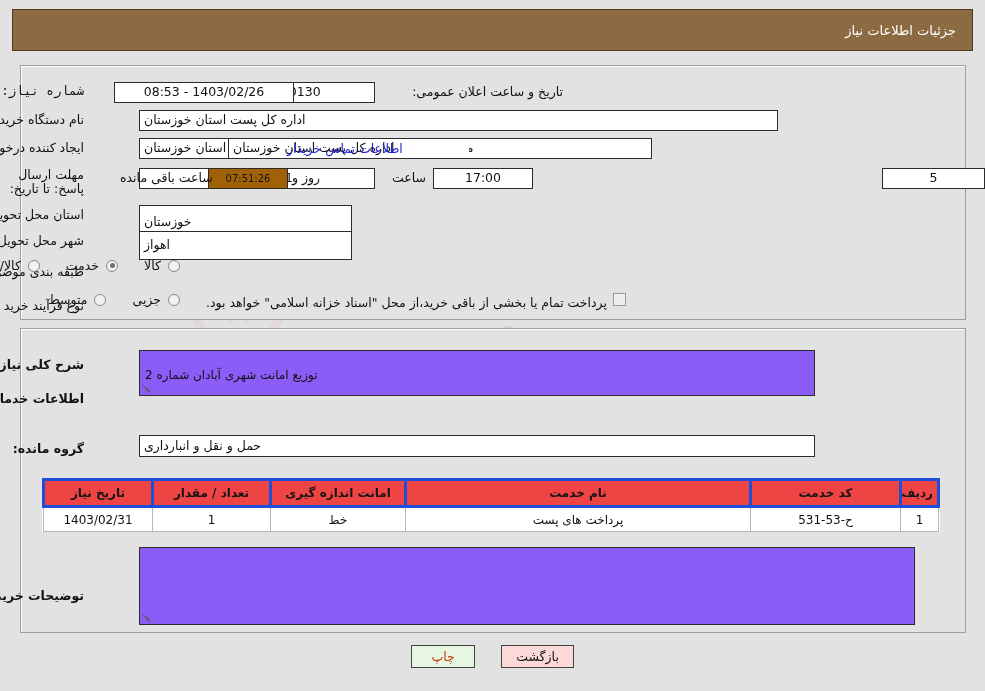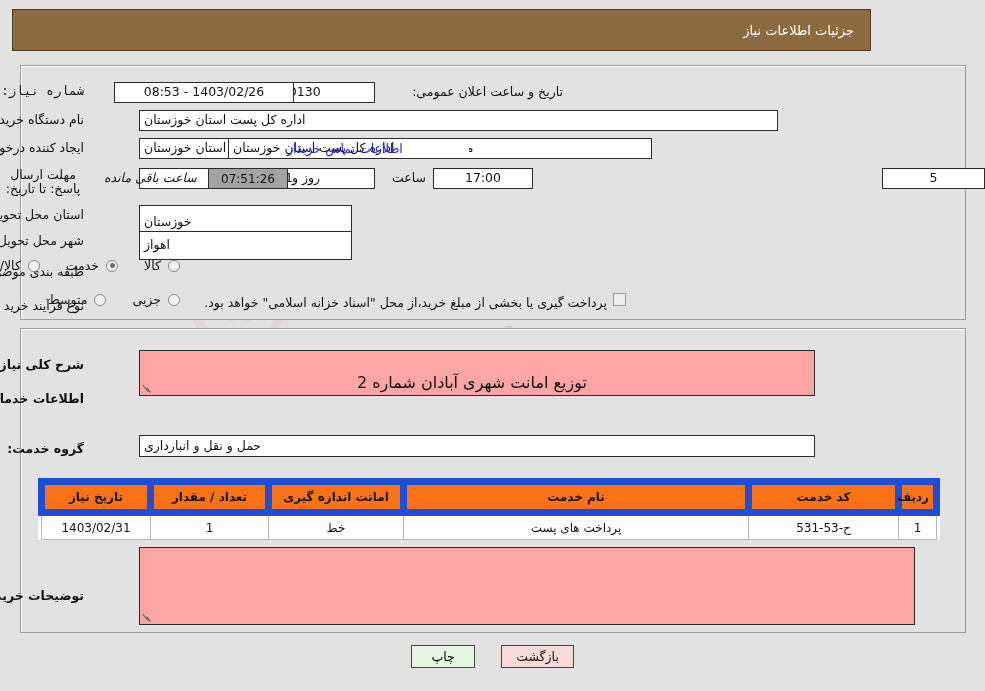--- a/index.html
+++ b/index.html
@@ -59,21 +59,21 @@
     opacity: 0.6;
     direction: ltr;
     white-space: nowrap;
   }
 
   
   .titlebar {
     position: absolute;
     left: 12px;
     top: 9px;
-    width: 859px;
+    width: 961px;
     height: 42px;
     background: #8d6b42;
     border: 1px solid #4e3a21;
     box-sizing: border-box;
     display: flex;
     align-items: center;
     justify-content: flex-start;
     z-index: 3;
   }
   .titlebar .t-label {
@@ -114,21 +114,21 @@
     color: #111;
     line-height: 1;
     display: flex;
     align-items: center;
     padding: 0 4px;
     white-space: nowrap;
     overflow: hidden;
   }
   .box.center { justify-content: center; }
   .box.right  { justify-content: flex-end; }
-  .box.timer  { background: #a3a3a3; justify-content: center; font-size: 12px; }
+  .box.timer  { background: #a16207; justify-content: center; font-size: 10px; }
 
   .link {
     position: absolute;
     color: #2222dd;
     font-size: 12.5px;
     white-space: nowrap;
     cursor: pointer;
     text-decoration: none;
   }
 
@@ -176,29 +176,29 @@
     width: 13px;
     height: 13px;
     border: 1px solid #9a9a9a;
     background: #eeeeee;
     box-sizing: border-box;
   }
 
   
   .ta {
     position: absolute;
-    background: #fca5a5;
+    background: #8b5cf6;
     border: 1px solid #2b2b2b;
     box-sizing: border-box;
-    font-size: 16px;
+    font-size: 12px;
     color: #111;
     padding: 3px 5px;
     overflow: hidden;
     white-space: pre-wrap;
-    text-align: center;
+    text-align: left;
   }
   .ta .grip {
     position: absolute;
     left: 2px;
     bottom: 1px;
     width: 10px;
     height: 10px;
   }
   .ta .grip::before,
   .ta .grip::after {
@@ -214,22 +214,22 @@
 
   
   table.grid {
     position: absolute;
     border-collapse: collapse;
     font-size: 12px;
     background: #ffffff;
     table-layout: fixed;
   }
   table.grid th {
-    background: #f97316;
-    border: 7px solid #1d4ed8;
+    background: #ef4444;
+    border: 3px solid #1d4ed8;
     font-weight: bold;
     font-size: 12px;
     color: #151515;
     height: 24px;
     padding: 0 4px;
     text-align: center;
     white-space: nowrap;
   }
   table.grid td {
     background: #ffffff;
@@ -258,21 +258,21 @@
   .btn {
     border: 1px solid #444;
     font-size: 12.5px;
     padding: 3px 14px;
     cursor: pointer;
     box-sizing: border-box;
     min-width: 64px;
     text-align: center;
     line-height: 15px;
   }
-  .btn-print  { background: #e7f5e3; color: #000000; }
+  .btn-print  { background: #e7f5e3; color: #c2410c; }
   .btn-back   { background: #fbd9d9; color: #111; }
 </style>
 </head>
 <body>
 
 <div class="watermark">
   <svg class="wm-shield" viewBox="0 0 96 112">
     <path d="M48 4 L92 20 L92 58 C92 86 70 102 48 108 C26 102 4 86 4 58 L4 20 Z" fill="none" stroke="#e8c3c6" stroke-width="9"></path>
     <path d="M26 38 L40 74 L48 54 L56 74 L70 38" fill="none" stroke="#e8c3c6" stroke-width="9" stroke-linejoin="round"></path>
   </svg>
@@ -293,28 +293,28 @@
 <div class="box center" style="right:691px; top:82px; left:103px; width:180px; height:21px; z-index:4;">1403/02/26 - 08:53</div>
 
 <div class="lbl" style="right:901px; top:113px; z-index:4;">نام دستگاه خریدار:</div>
 <div class="box right" style="right:207px; top:110px; width:639px; height:21px; z-index:4;">اداره کل پست استان خوزستان</div>
 
 <div class="lbl" style="right:901px; top:141px; z-index:4;">ایجاد کننده درخواست:</div>
 <div class="box right" style="right:333px; top:138px; width:513px; height:21px; z-index:4;">مهران امیری مسئول واحد نقلیه اداره کل پست استان خوزستان</div>
 <div class="box right" style="right:516px; top:138px; left:228px; width:241px; height:21px; z-index:5; border-right:none;">اداره کل پست استان خوزستان</div>
 <a class="link" style="left:287px; top:141px; z-index:6;">اطلاعات تماس خریدار</a>
 
-<div class="lbl" style="right:901px; top:168px; width:82px; text-align:center; white-space:normal; z-index:4;">مهلت ارسال پاسخ: تا تاریخ:</div>
+<div class="lbl" style="right:901px; top:168px; width:82px; text-align:right; white-space:normal; z-index:4;">مهلت ارسال پاسخ: تا تاریخ:</div>
 <div class="box center" style="right:610px; top:168px; width:236px; height:21px; z-index:4;">1403/02/31</div>
 <div class="lbl" style="right:559px; top:171px; z-index:4;">ساعت</div>
 <div class="box center" style="right:452px; top:168px; width:100px; height:21px; z-index:4;">17:00</div>
 <div class="box center" style="right:0px; top:168px; left:330px; width:103px; height:21px; z-index:4;">5</div>
 <div class="lbl" style="left:292px; top:171px; z-index:4;">روز و</div>
 <div class="box timer" style="left:208px; top:168px; width:80px; height:21px; z-index:4;">07:51:26</div>
-<div class="lbl" style="left:104px; top:171px; z-index:4;font-style:italic;">ساعت باقی مانده</div>
+<div class="lbl" style="left:120px; top:171px; z-index:4;">ساعت باقی مانده</div>
 
 <div class="lbl" style="right:901px; top:208px; z-index:4;">استان محل تحویل:</div>
 <div class="box right" style="right:633px; top:205px; width:213px; height:35px; z-index:4;">خوزستان</div>
 
 <div class="lbl" style="right:901px; top:234px; z-index:4;">شهر محل تحویل:</div>
 <div class="box right" style="right:633px; top:231px; width:213px; height:29px; z-index:4;">اهواز</div>
 
 <div class="lbl" style="right:901px; top:265px; z-index:4;">طبقه بندی موضوعی:</div>
 <div class="radio-group" id="category-radios" style="right:805px; top:258px; z-index:4;">
     <div class="radio-item">
@@ -336,33 +336,33 @@
     <div class="radio-item">
       <span class="radio-dot"></span>
       <span class="radio-label">جزیی</span>
     </div>
     <div class="radio-item">
       <span class="radio-dot"></span>
       <span class="radio-label">متوسط</span>
     </div>
   </div>
 <div class="chk" style="right:359px; top:293px; z-index:4;"></div>
-<div class="lbl" style="right:378px; top:296px; z-index:4;">پرداخت گیری یا بخشی از مبلغ خرید،از محل "اسناد خزانه اسلامی" خواهد بود.</div>
+<div class="lbl" style="right:378px; top:296px; z-index:4;">پرداخت تمام یا بخشی از باقی خرید،از محل "اسناد خزانه اسلامی" خواهد بود.</div>
 
 <div class="panel" id="panel-middle"></div>
 
 <div class="lbl lbl-b" style="right:901px; top:358px; z-index:4;">شرح کلی نیاز:</div>
 <div class="ta" style="right:170px; top:350px; width:676px; height:46px; z-index:4;">
   <span>توزیع امانت شهری آبادان شماره 2</span>
   <span class="grip"></span>
 </div>
 
 <div class="lbl lbl-b" style="right:901px; top:392px; z-index:4;">اطلاعات خدمات مورد نیاز</div>
 
-<div class="lbl lbl-b" style="right:901px; top:442px; z-index:4;">گروه خدمت:</div>
+<div class="lbl lbl-b" style="right:901px; top:442px; z-index:4;">گروه مانده:</div>
 <div class="box right" style="right:170px; top:435px; width:676px; height:22px; z-index:4;">حمل و نقل و انبارداری</div>
 
 <table class="grid" id="services-table" style="right:45px; top:478px; width:895px; z-index:4;">
   <colgroup>
     <col style="width:38px">
     <col style="width:150px">
     <col style="width:345px">
     <col style="width:135px">
     <col style="width:118px">
     <col style="width:109px">

